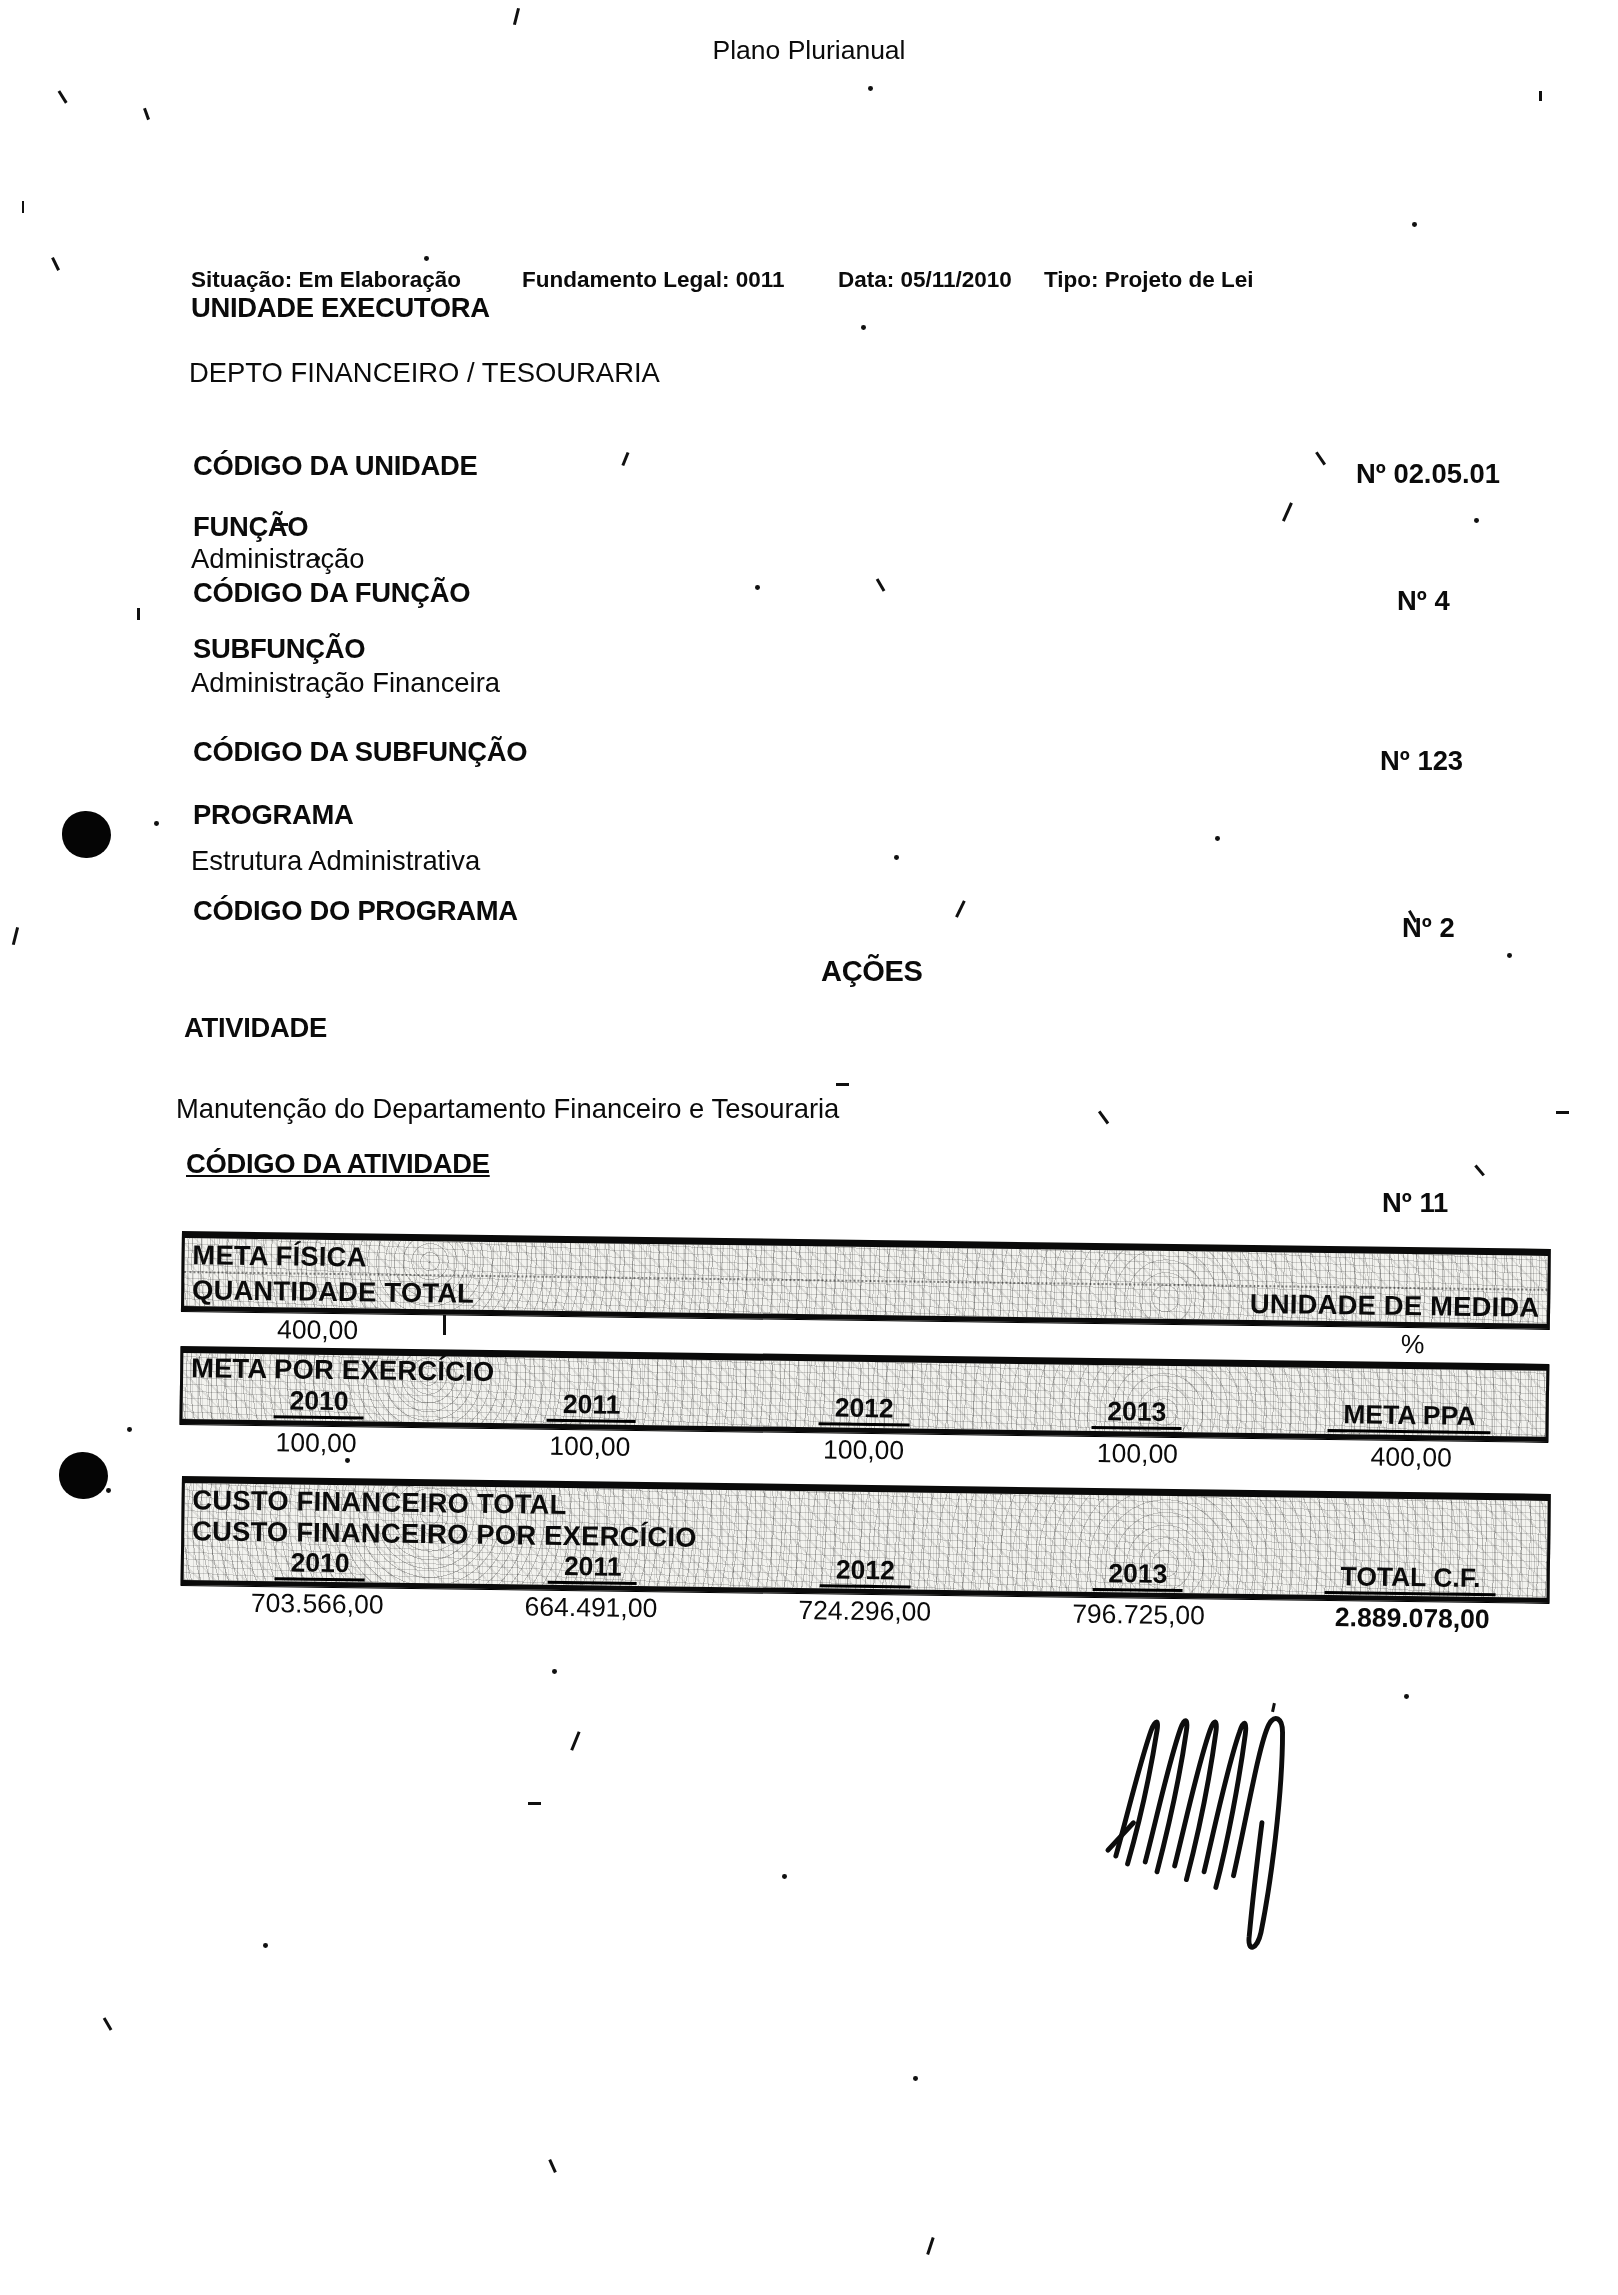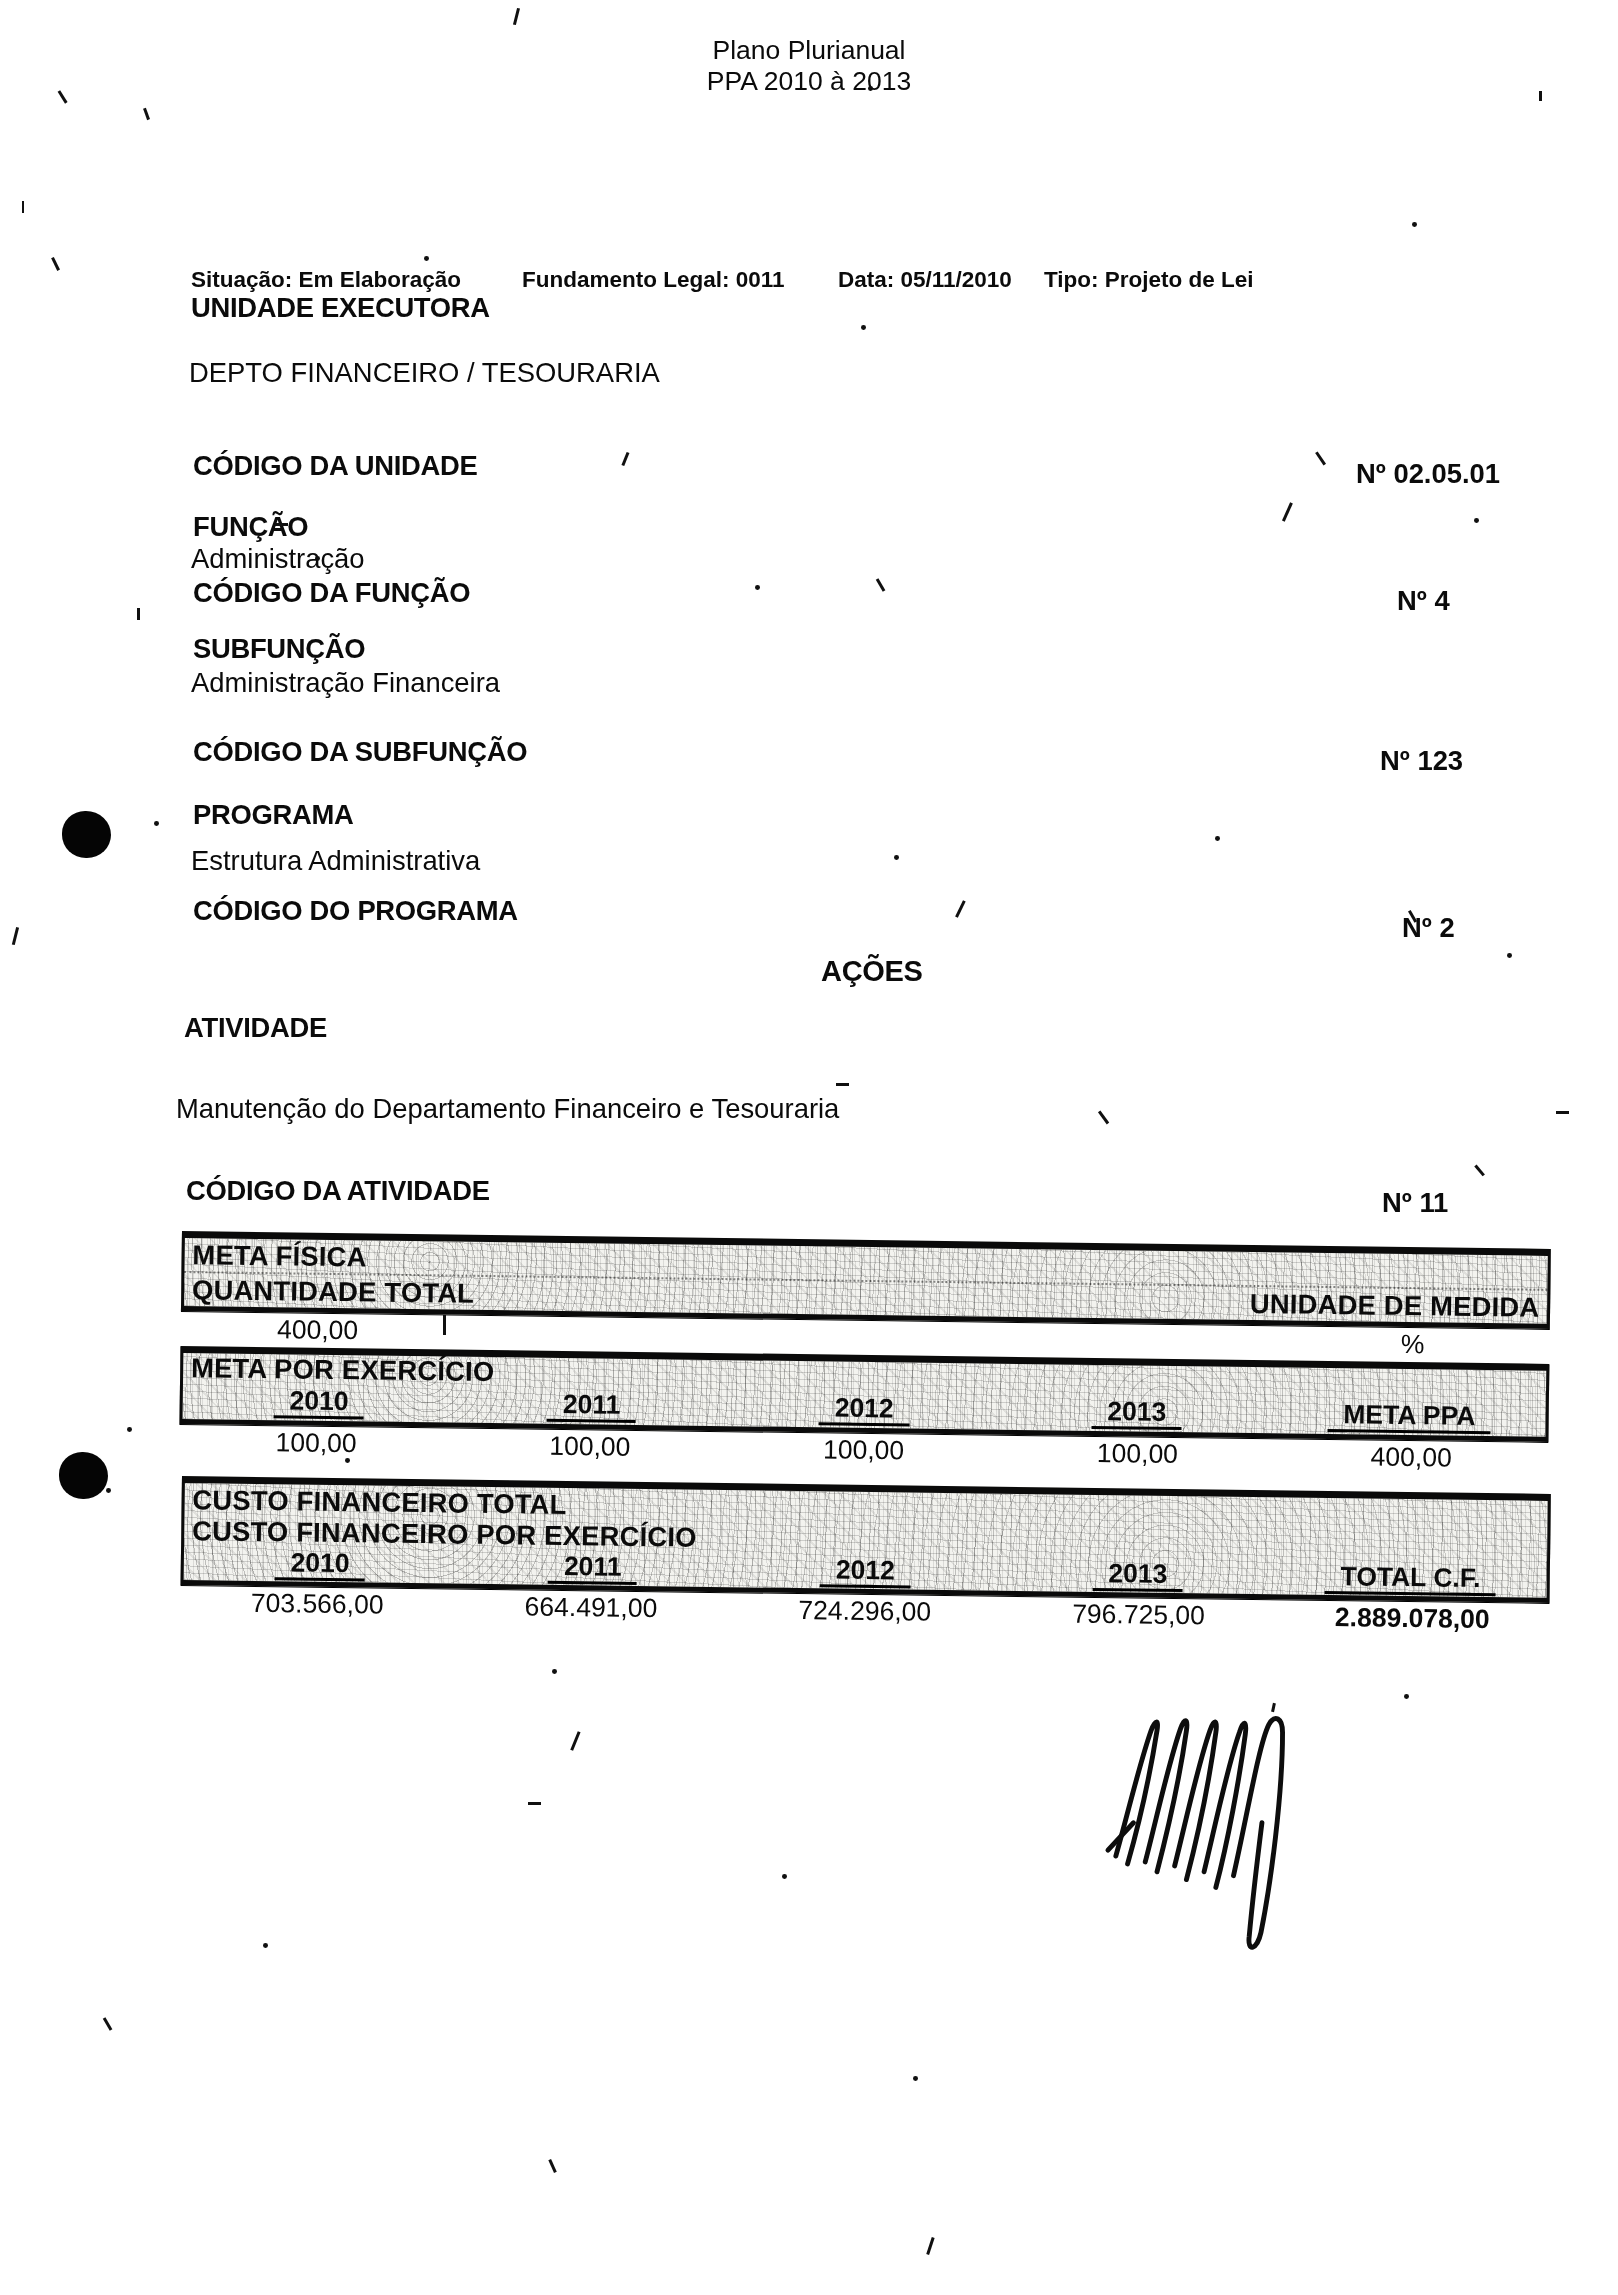--- a/index.html
+++ b/index.html
@@ -45,21 +45,20 @@
   .tick{position:absolute;width:2.9px;height:16.7px;background:#101010;}
   .dash{position:absolute;width:12.7px;height:2.9px;background:#101010;}
   .hole{position:absolute;width:49px;height:47px;background:#050505;border-radius:48% 52% 50% 50%;}
   .sig{position:absolute;left:1100px;top:1707px;}
 </style>
 </head>
 <body>
 
 <div class="doc-header">
   <div>Plano Plurianual</div>
-  <div>PPA 2010 à 2013</div>
 </div>
 
 <div>
   <span class="abs status" style="left:191px;top:267px;">Situação: Em Elaboração</span>
   <span class="abs status" style="left:522px;top:267px;">Fundamento Legal: 0011</span>
   <span class="abs status" style="left:838px;top:267px;">Data: 05/11/2010</span>
   <span class="abs status" style="left:1044px;top:267px;">Tipo: Projeto de Lei</span>
 </div>
 
 <div class="abs lab" style="left:191px;top:292px;">UNIDADE EXECUTORA</div>
@@ -79,21 +78,21 @@
 <div class="abs code" style="left:1380px;top:745px;">Nº 123</div>
 
 <div class="abs lab" style="left:193px;top:799px;">PROGRAMA</div>
 <div class="abs val" style="left:191px;top:845px;">Estrutura Administrativa</div>
 <div class="abs lab" style="left:193px;top:895px;">CÓDIGO DO PROGRAMA</div>
 <div class="abs code" style="left:1402px;top:912px;">Nº 2</div>
 
 <div class="abs lab" style="left:821px;top:955px;font-size:29px;">AÇÕES</div>
 <div class="abs lab" style="left:184px;top:1012px;">ATIVIDADE</div>
 <div class="abs val" style="left:176px;top:1093px;">Manutenção do Departamento Financeiro e Tesouraria</div>
-<div class="abs lab" style="left:186px;top:1175px;">CÓDIGO DA ATIVIDADE</div>
+<div class="abs lab" style="left:186px;top:1148px;text-decoration:underline;">CÓDIGO DA ATIVIDADE</div>
 <div class="abs code" style="left:1382px;top:1187px;">Nº 11</div>
 
 <div class="tilt" style="top:1231px;">
   <div class="bar">
     <div class="bar-row" style="border-bottom:2px dotted rgba(0,0,0,.45);">
       <span>META FÍSICA</span>
     </div>
     <div class="bar-row split">
       <span>QUANTIDADE TOTAL</span>
       <span>UNIDADE DE MEDIDA</span>

